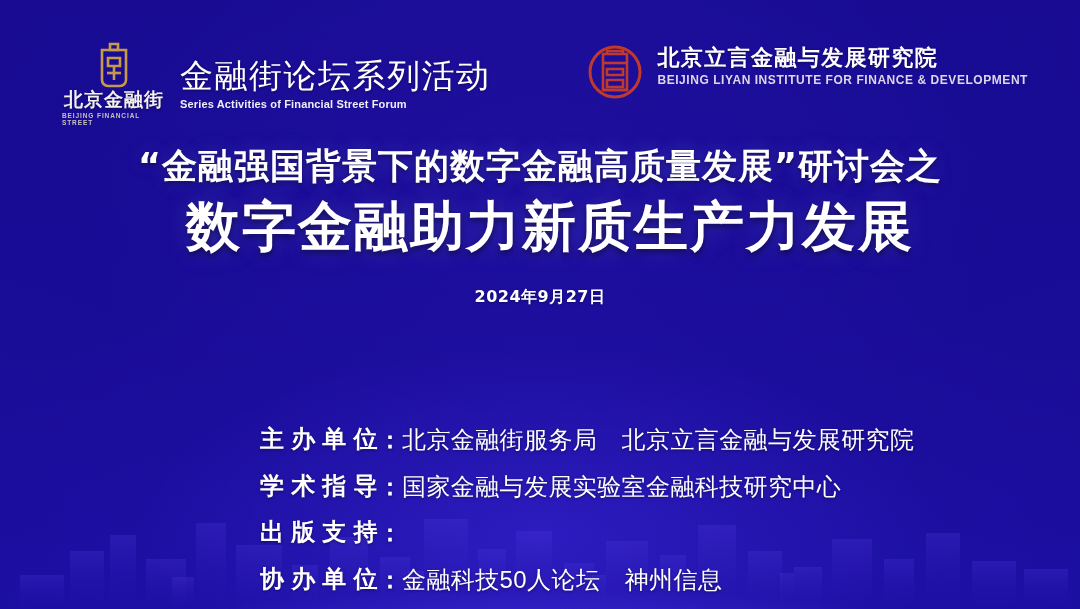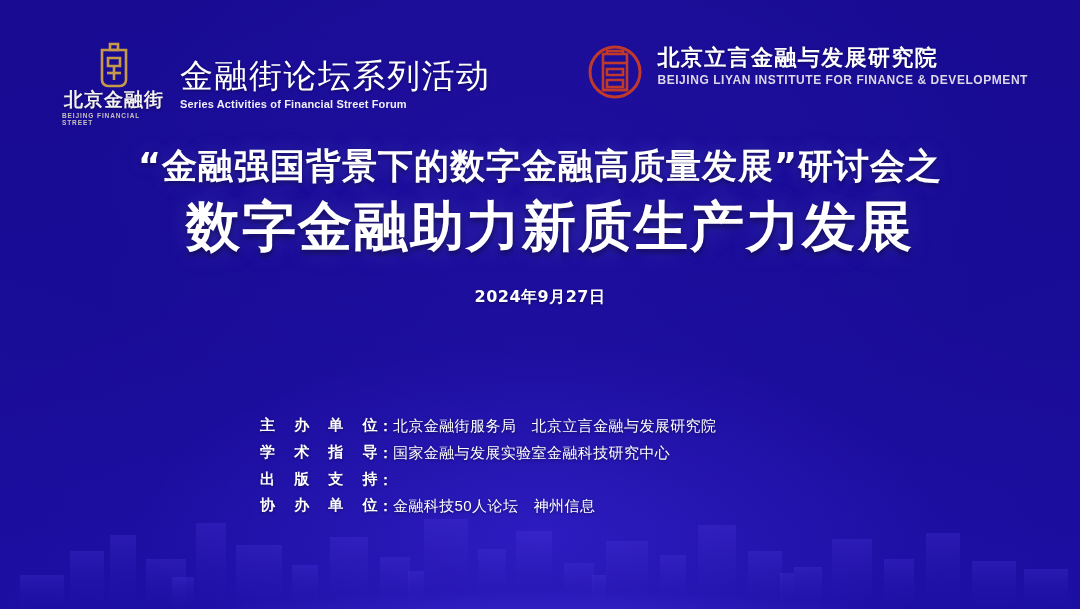--- a/index.html
+++ b/index.html
@@ -177,24 +177,25 @@
     top: 416px;
     display: flex;
     flex-direction: column;
     align-items: center;
     gap: 7px;
   }
   .credit-row {
     width: 560px;
     display: flex;
     align-items: center;
-    font-size: 15px;
+    font-size: 24px;
     line-height: 1.32;
     color: #ffffff;
     text-shadow: 0 1px 3px rgba(0,0,0,0.45);
+    margin-top: 8px;
   }
   .credit-label {
     flex: 0 0 118px;
     text-align: justify;
     text-align-last: justify;
     font-weight: 700;
     font-family: "DejaVu Sans", "Liberation Sans", sans-serif;
     letter-spacing: 0.5px;
   }
   .credit-colon {

